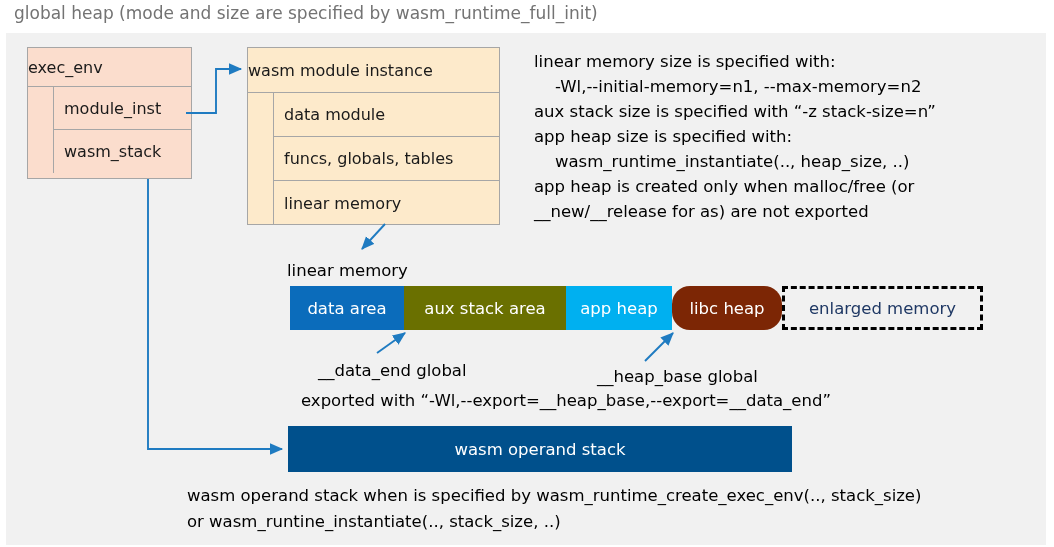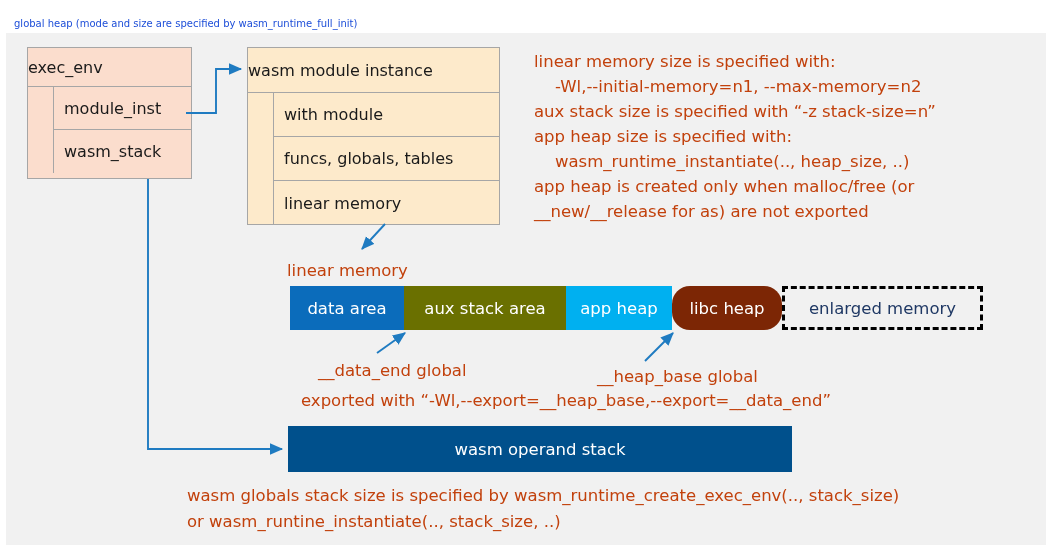--- a/index.html
+++ b/index.html
@@ -16,23 +16,23 @@
   }
   .canvas {
     position: absolute;
     left: 0; top: 0;
     width: 1054px;
     height: 547px;
   }
   .title {
     position: absolute;
     left: 14px;
-    top: 18px;
-    font-size: 10px;
-    color: #1d4ed8;
+    top: 3px;
+    font-size: 17px;
+    color: #737373;
     white-space: nowrap;
   }
   .panel {
     position: absolute;
     left: 6px;
     top: 33px;
     width: 1040px;
     height: 512px;
     background: #f1f1f1;
   }
@@ -108,21 +108,21 @@
     padding-left: 10px;
     font-size: 16px;
     color: #1a1a1a;
   }
   .wmi .row.bord { border-bottom: 1px solid #a6a6a6; }
 
   
   .note {
     position: absolute;
     font-size: 16.5px;
-    color: #c2410c;
+    color: #000000;
     line-height: 25px;
     white-space: pre;
   }
   .note-right { left: 534px; top: 49px; }
   .note-linmem { left: 287px; top: 258px; font-size: 16.5px; }
   .note-dataend { left: 318px; top: 358px; }
   .note-heapbase { left: 597px; top: 364px; }
   .note-exported { left: 301px; top: 388px; }
   .note-bottom { left: 187px; top: 483px; line-height: 26px; }
 
@@ -194,21 +194,21 @@
         <div class="row">wasm_stack</div>
       </div>
     </div>
   </div>
 
   <div class="struct wmi">
     <div class="hdr">wasm module instance</div>
     <div class="body">
       <div class="gutter"></div>
       <div class="rows">
-        <div class="row bord">with module</div>
+        <div class="row bord">data module</div>
         <div class="row bord">funcs, globals, tables</div>
         <div class="row">linear memory</div>
       </div>
     </div>
   </div>
 
   <div class="note note-right">linear memory size is specified with:
     -Wl,--initial-memory=n1, --max-memory=n2
 aux stack size is specified with “-z stack-size=n”
 app heap size is specified with:
@@ -225,21 +225,21 @@
     <div class="seg seg-libc">libc heap</div>
     <div class="seg seg-enl">enlarged memory</div>
   </div>
 
   <div class="note note-dataend">__data_end global</div>
   <div class="note note-heapbase">__heap_base global</div>
   <div class="note note-exported">exported with “-Wl,--export=__heap_base,--export=__data_end”</div>
 
   <div class="opstack">wasm operand stack</div>
 
-  <div class="note note-bottom">wasm globals stack size is specified by wasm_runtime_create_exec_env(.., stack_size)
+  <div class="note note-bottom">wasm operand stack when is specified by wasm_runtime_create_exec_env(.., stack_size)
 or wasm_runtine_instantiate(.., stack_size, ..)</div>
 
   <svg class="arrows" viewBox="0 0 1054 547">
     <defs>
       <marker id="ah" markerWidth="8" markerHeight="8" refX="6.4" refY="3" orient="auto">
         <path d="M0,0 L7,3 L0,6 z" fill="#1f7bc1"></path>
       </marker>
     </defs>
 
     <path d="M186,113 L216,113 L216,69 L241,69" stroke="#1f7bc1" stroke-width="1.9" fill="none" marker-end="url(#ah)"></path>

